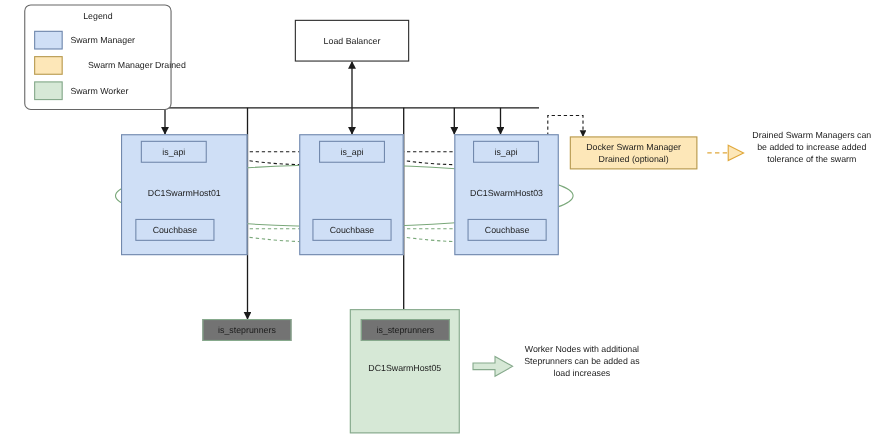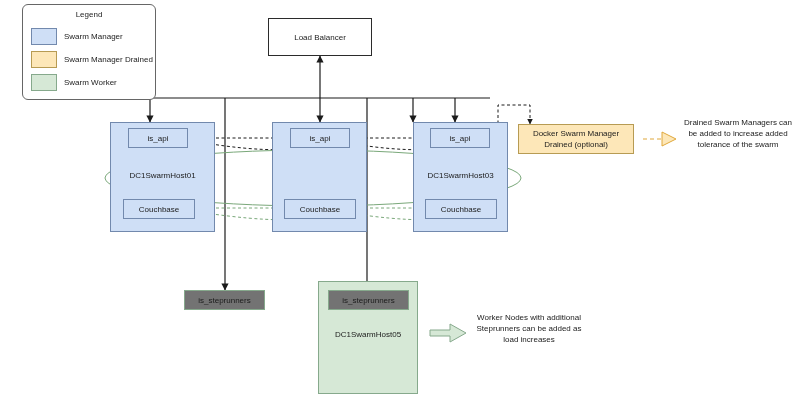--- a/index.html
+++ b/index.html
@@ -189,33 +189,33 @@
 
     <path d="M430,330 L450,330 L450,324 L466,333 L450,342 L450,336 L430,336 z" fill="#d6e8d6" stroke="#86a98c" stroke-width="1"></path>
   </svg>
 
   <div class="legend-box">
     <div class="legend-title">Legend</div>
     <div class="legend-row" style="top:22px;">
       <span class="legend-swatch" style="background:#cfdff6;border-color:#7289ad;"></span>
       <span class="legend-label">Swarm Manager</span>
     </div>
-    <div class="legend-row" style="top:45px;">
+    <div class="legend-row" style="top:45px;gap:16px;">
       <span class="legend-swatch" style="background:#fde7b8;border-color:#b79b53;"></span>
       <span class="legend-label">Swarm Manager Drained</span>
     </div>
     <div class="legend-row" style="top:68px;">
       <span class="legend-swatch" style="background:#d6e8d6;border-color:#86a98c;"></span>
       <span class="legend-label">Swarm Worker</span>
     </div>
   </div>
 
   <div class="lb">Load Balancer</div>
 
-  <div class="node" style="left:110px; top:122px; width:105px; height:110px;">
+  <div class="node" style="left:110px; top:122px; width:115px; height:110px;">
     <div class="node-title" style="top:48px;">DC1SwarmHost01</div>
   </div>
   <div class="service" style="left:128px; top:128px; width:60px; height:20px;">is_api</div>
   <div class="service" style="left:123px; top:199px; width:72px; height:20px;">Couchbase</div>
 
   <div class="node" style="left:272px; top:122px; width:95px; height:110px;">
     <div class="node-title" style="top:64px;margin-top:12px;">DC1SwarmHost02</div>
   </div>
   <div class="service" style="left:290px; top:128px; width:60px; height:20px;">is_api</div>
   <div class="service" style="left:284px; top:199px; width:72px; height:20px;">Couchbase</div>

